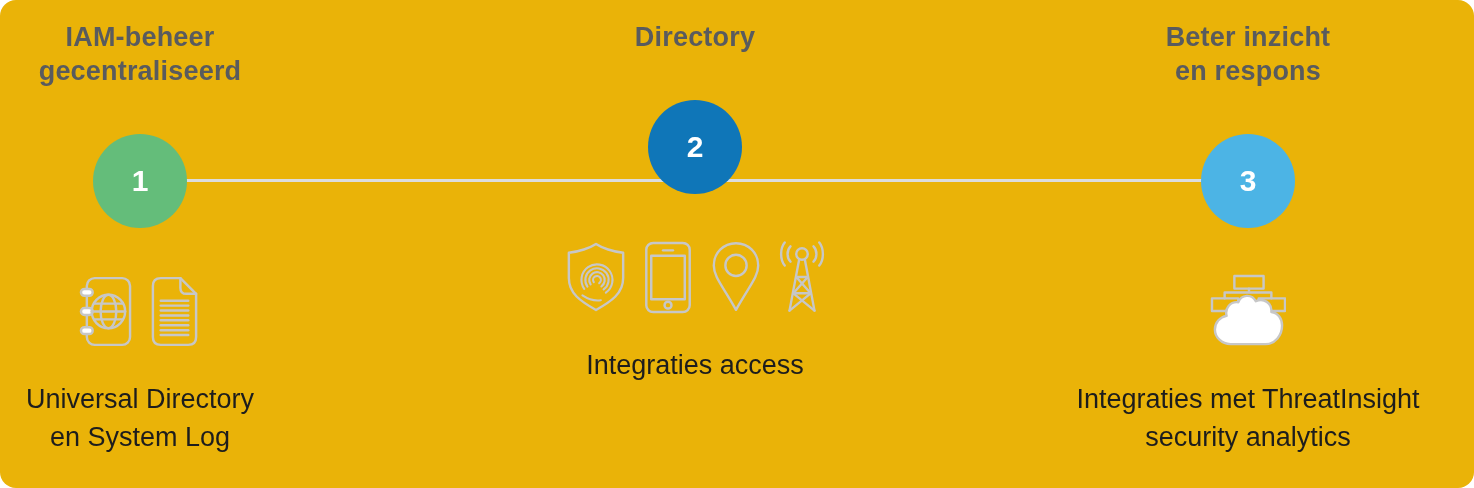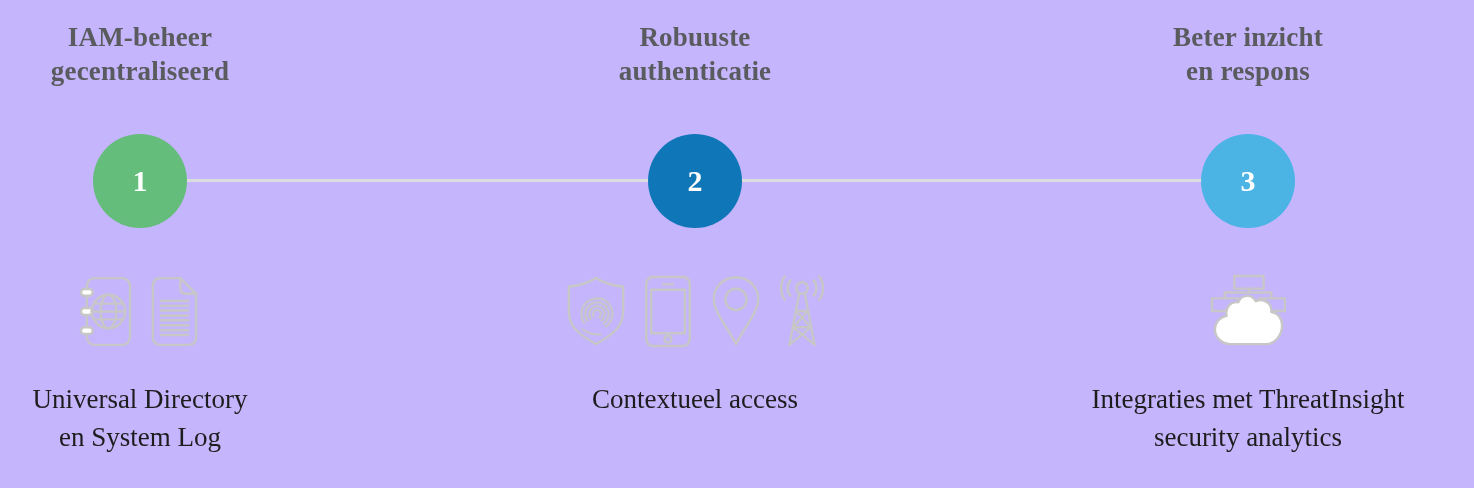--- a/index.html
+++ b/index.html
@@ -1,22 +1,23 @@
 <!DOCTYPE html>
 <html><head>
 <meta charset="utf-8">
 <style>
   html, body { margin: 0; padding: 0; background: #ffffff; }
   .figure {
     position: relative;
     width: 1474px;
     height: 488px;
-    background: #c4b5fd;
-    font-family: Liberation Serif, serif;
+    background: #eab308;
+    font-family: Liberation Sans, sans-serif;
     overflow: hidden;
+    border-radius: 16px;
   }
   .track {
     position: absolute;
     left: 140px;
     top: 179px;
     width: 1108px;
     height: 3px;
     z-index: 1;
   }
   .step {
@@ -117,22 +118,21 @@
       </svg>
     </div>
     <div class="caption" style="color: rgb(29, 29, 29);">
       <div>Universal Directory</div>
       <div>en System Log</div>
     </div>
   </section>
 
   <section class="step step-2">
     <div class="title" style="color: rgb(89, 91, 94);">
-      <div>Robuuste</div>
-      <div>authenticatie</div>
+      <div>Directory</div>
     </div>
     <div class="circle" style="background: rgb(15, 118, 184);">
       <span>2</span>
     </div>
     <div class="icons" style="color: rgb(199, 199, 199);">
       <svg width="64" height="72" viewBox="0 0 66 74">
         <path d="M33,3 C27,7 15,11 5,12 L5,38 C5,54 17,62 33,71 C49,62 61,54 61,38 L61,12 C51,11 39,7 33,3 Z"></path>
         <g transform="rotate(-35 34 40)" stroke-width="2.2">
           <path d="M30,40 a4,4 0 1 1 4,4"></path>
           <path d="M26,40 a8,8 0 1 1 8,8"></path>
@@ -161,21 +161,21 @@
         <path d="M31,38 L16,55"></path>
         <path d="M16,55 L38,73"></path>
         <path d="M34,55 L12,73"></path>
         <path d="M13,6 C9,10 9,18 13,22"></path>
         <path d="M7,2 C2,8 2,20 7,26"></path>
         <path d="M37,6 C41,10 41,18 37,22"></path>
         <path d="M43,2 C48,8 48,20 43,26"></path>
       </svg>
     </div>
     <div class="caption" style="color: rgb(29, 29, 29);">
-      <div>Contextueel access</div>
+      <div>Integraties access</div>
     </div>
   </section>
 
   <section class="step step-3">
     <div class="title" style="color: rgb(89, 91, 94);">
       <div>Beter inzicht</div>
       <div>en respons</div>
     </div>
     <div class="circle" style="background: rgb(76, 180, 229);">
       <span>3</span>

